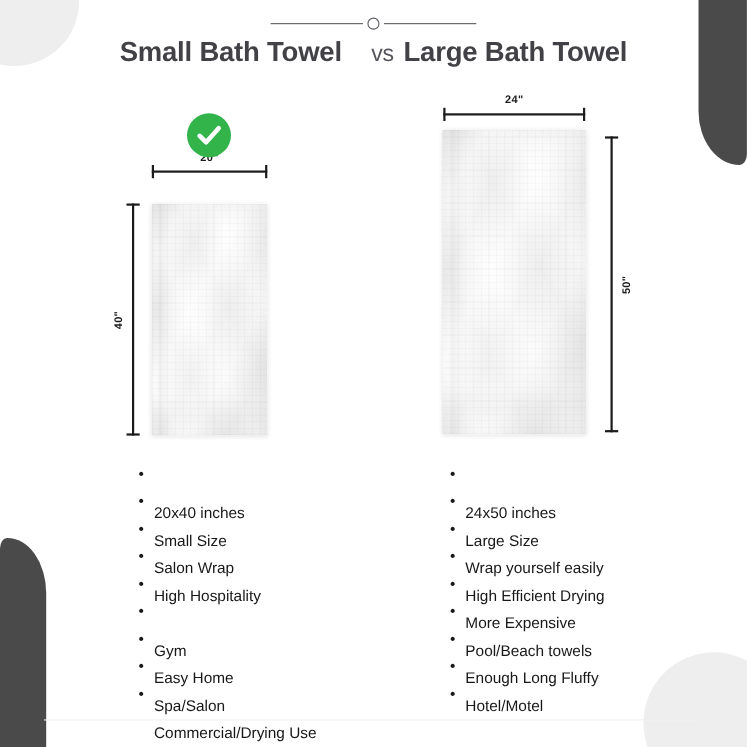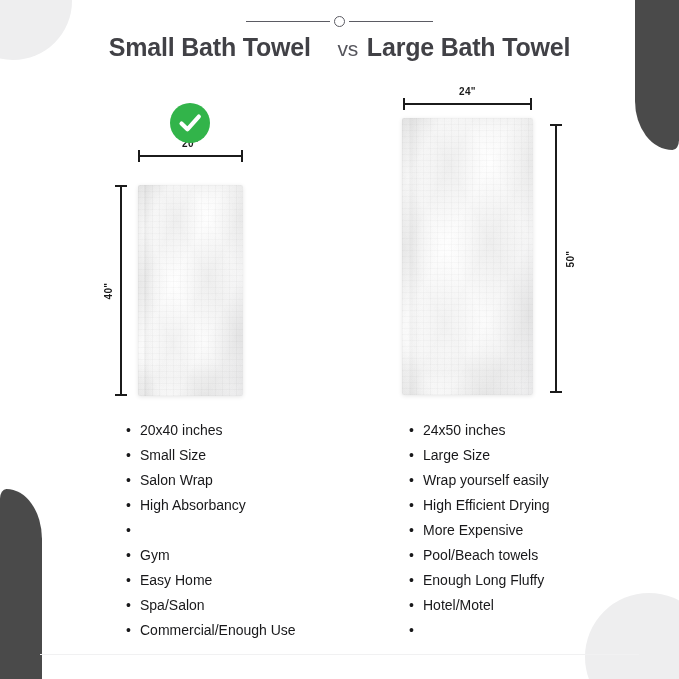--- a/index.html
+++ b/index.html
@@ -245,21 +245,21 @@
     height: 25px;
   }
   .feature-bullet {
     width: 14px;
     flex: 0 0 14px;
     text-align: left;
     font-size: 14px;
     line-height: 25px;
     color: #18181a;
   }
-  .feature-text { white-space: nowrap; }
+  .feature-text { white-space: nowrap; margin-top: 36px; }
 </style>
 </head>
 <body>
 
 <div id="page">
 
   <div class="corner-tl"></div>
   <div class="corner-tr"></div>
   <div class="corner-bl"></div>
   <div class="corner-br"></div>
@@ -323,40 +323,40 @@
     <div class="feature-item">
       <span class="feature-bullet">•</span>
       <span class="feature-text">Small Size</span>
     </div>
     <div class="feature-item">
       <span class="feature-bullet">•</span>
       <span class="feature-text">Salon Wrap</span>
     </div>
     <div class="feature-item">
       <span class="feature-bullet">•</span>
-      <span class="feature-text">High Absorbancy</span>
+      <span class="feature-text">High Hospitality</span>
     </div>
     <div class="feature-item">
       <span class="feature-bullet">•</span>
     </div>
     <div class="feature-item">
       <span class="feature-bullet">•</span>
       <span class="feature-text">Gym</span>
     </div>
     <div class="feature-item">
       <span class="feature-bullet">•</span>
       <span class="feature-text">Easy Home</span>
     </div>
     <div class="feature-item">
       <span class="feature-bullet">•</span>
       <span class="feature-text">Spa/Salon</span>
     </div>
     <div class="feature-item">
       <span class="feature-bullet">•</span>
-      <span class="feature-text">Commercial/Enough Use</span>
+      <span class="feature-text">Commercial/Drying Use</span>
     </div>
   </div>
 
   <div class="features" style="left:409px; top:418px;">
     <div class="feature-item">
       <span class="feature-bullet">•</span>
       <span class="feature-text">24x50 inches</span>
     </div>
     <div class="feature-item">
       <span class="feature-bullet">•</span>

